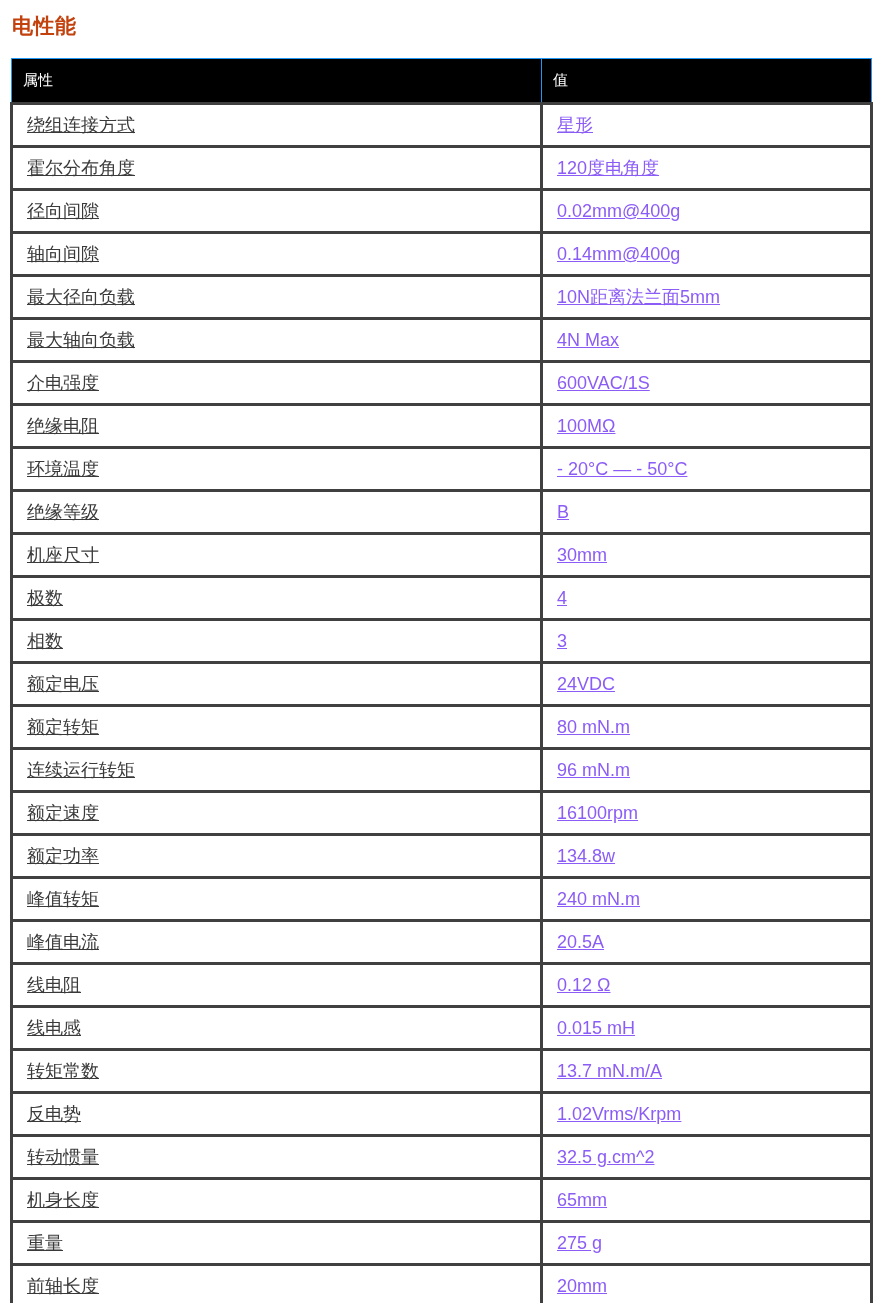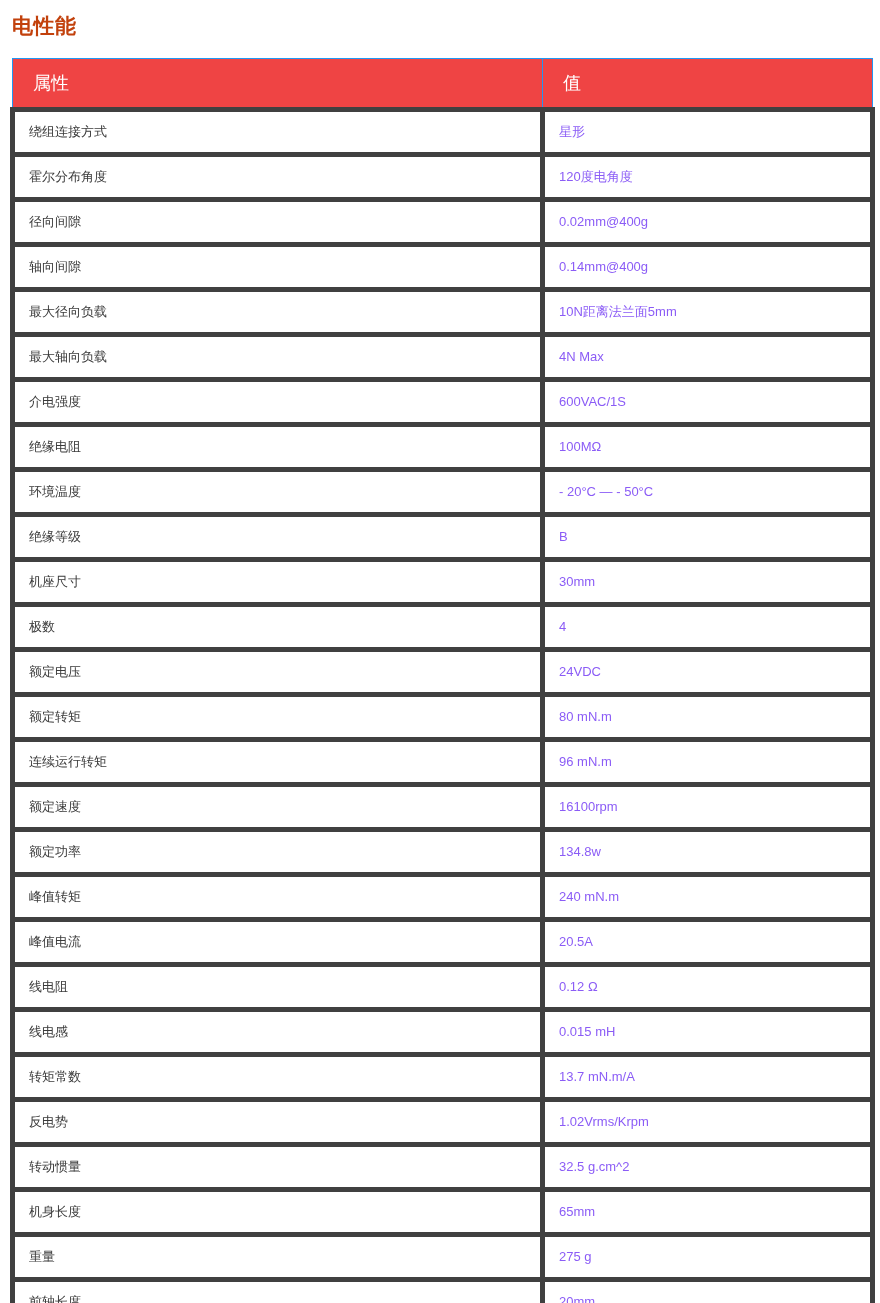--- a/index.html
+++ b/index.html
@@ -25,40 +25,41 @@
     margin: 12px 0 18px 2px;
     letter-spacing: 0.5px;
   }
   table.spec-table {
     width: 860px;
     border-collapse: collapse;
     border: 1px solid #e6e6e6;
     table-layout: fixed;
   }
   table.spec-table thead th {
-    background: #ef4444;
+    background: #000000;
     color: #ffffff;
-    font-size: 18px;
+    font-size: 15px;
     font-weight: normal;
     text-align: left;
-    padding: 12px 20px;
+    padding: 12px 11px;
     border: 1px solid #2196f3;
     height: 38px;
   }
   table.spec-table thead th.col-attr { width: 530px; }
   table.spec-table thead th.col-val  { width: 330px; }
   table.spec-table tbody td {
-    font-size: 13px;
+    font-size: 18px;
     color: #444444;
     padding: 12px 14px;
-    border: 5px solid #404040;
+    border: 3px solid #404040;
     height: 40px;
     vertical-align: middle;
     line-height: 16px;
     word-break: break-word;
+    text-decoration: underline;
   }
   table.spec-table tbody td.attr-cell { color: #3a3a3a; }
   table.spec-table tbody td.value-cell { color: #8b5cf6; }
   table.spec-table tbody tr { background: #ffffff; }
 </style>
 </head>
 <body>
 
 <div class="page">
   <h1 class="page-title">电性能</h1>
@@ -111,20 +112,24 @@
           <td class="attr-cell">绝缘等级</td>
           <td class="value-cell">B</td>
         </tr>
         <tr>
           <td class="attr-cell">机座尺寸</td>
           <td class="value-cell">30mm</td>
         </tr>
         <tr>
           <td class="attr-cell">极数</td>
           <td class="value-cell">4</td>
+        </tr>
+        <tr>
+          <td class="attr-cell">相数</td>
+          <td class="value-cell">3</td>
         </tr>
         <tr>
           <td class="attr-cell">额定电压</td>
           <td class="value-cell">24VDC</td>
         </tr>
         <tr>
           <td class="attr-cell">额定转矩</td>
           <td class="value-cell">80 mN.m</td>
         </tr>
         <tr>

